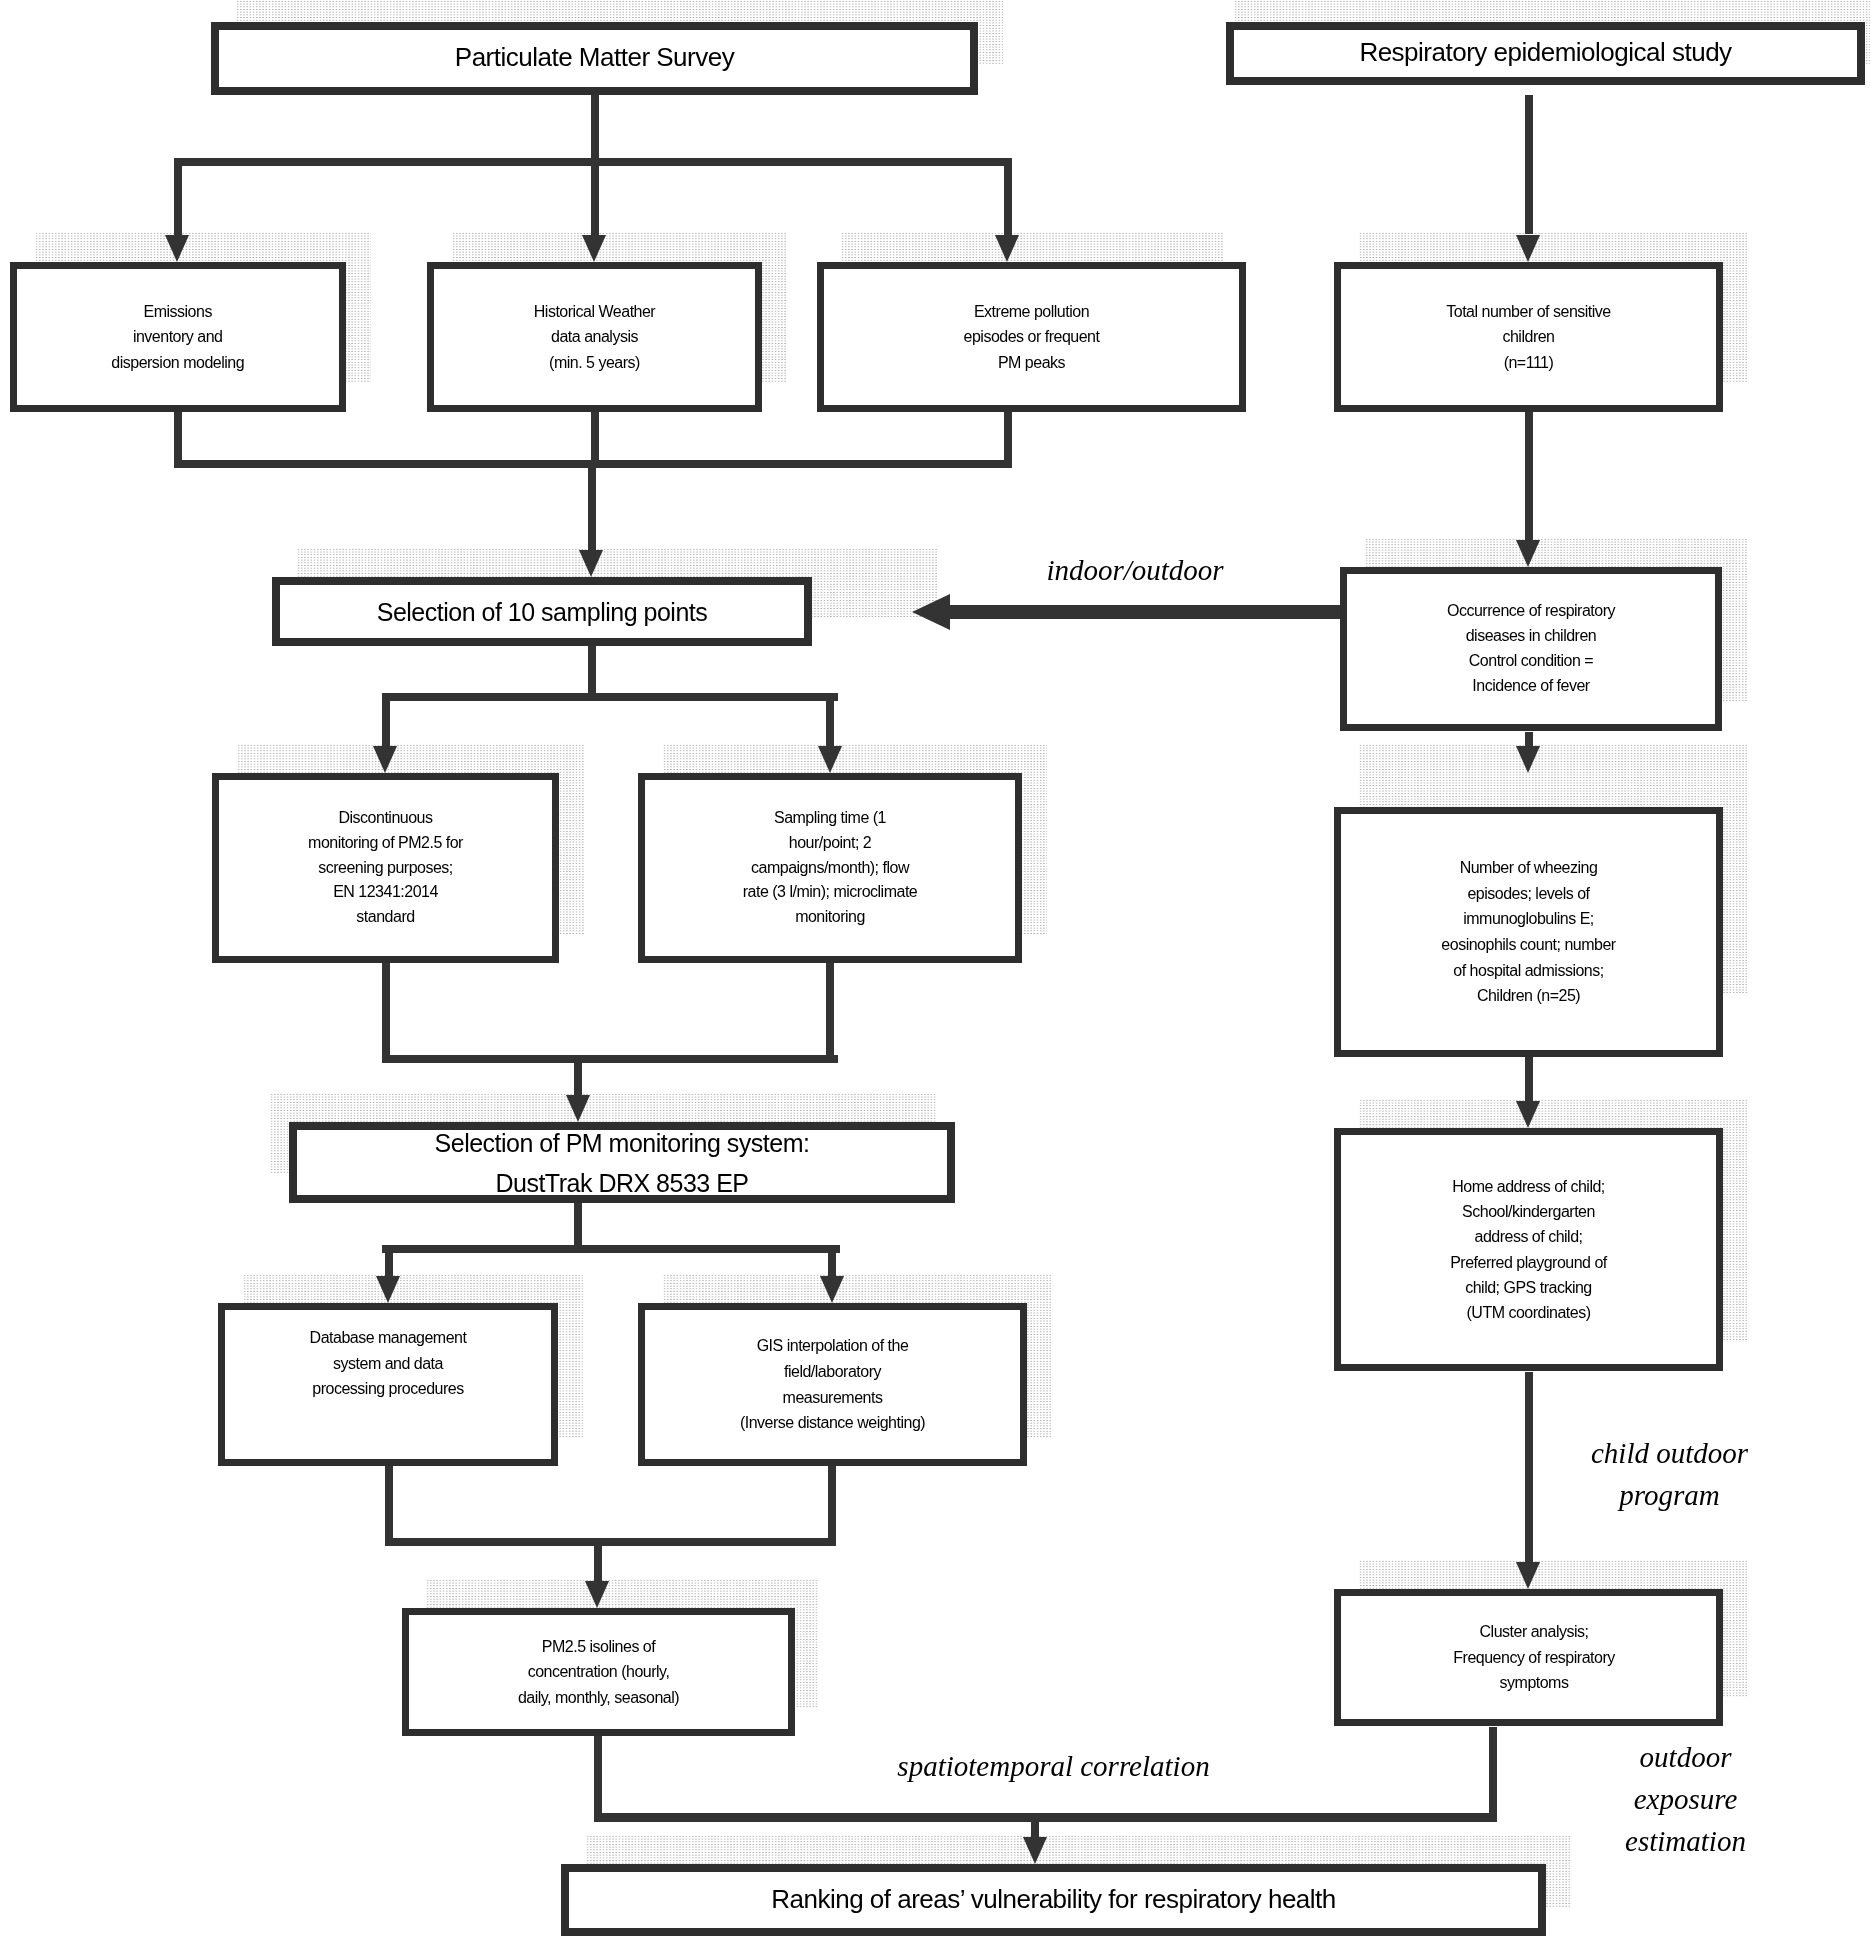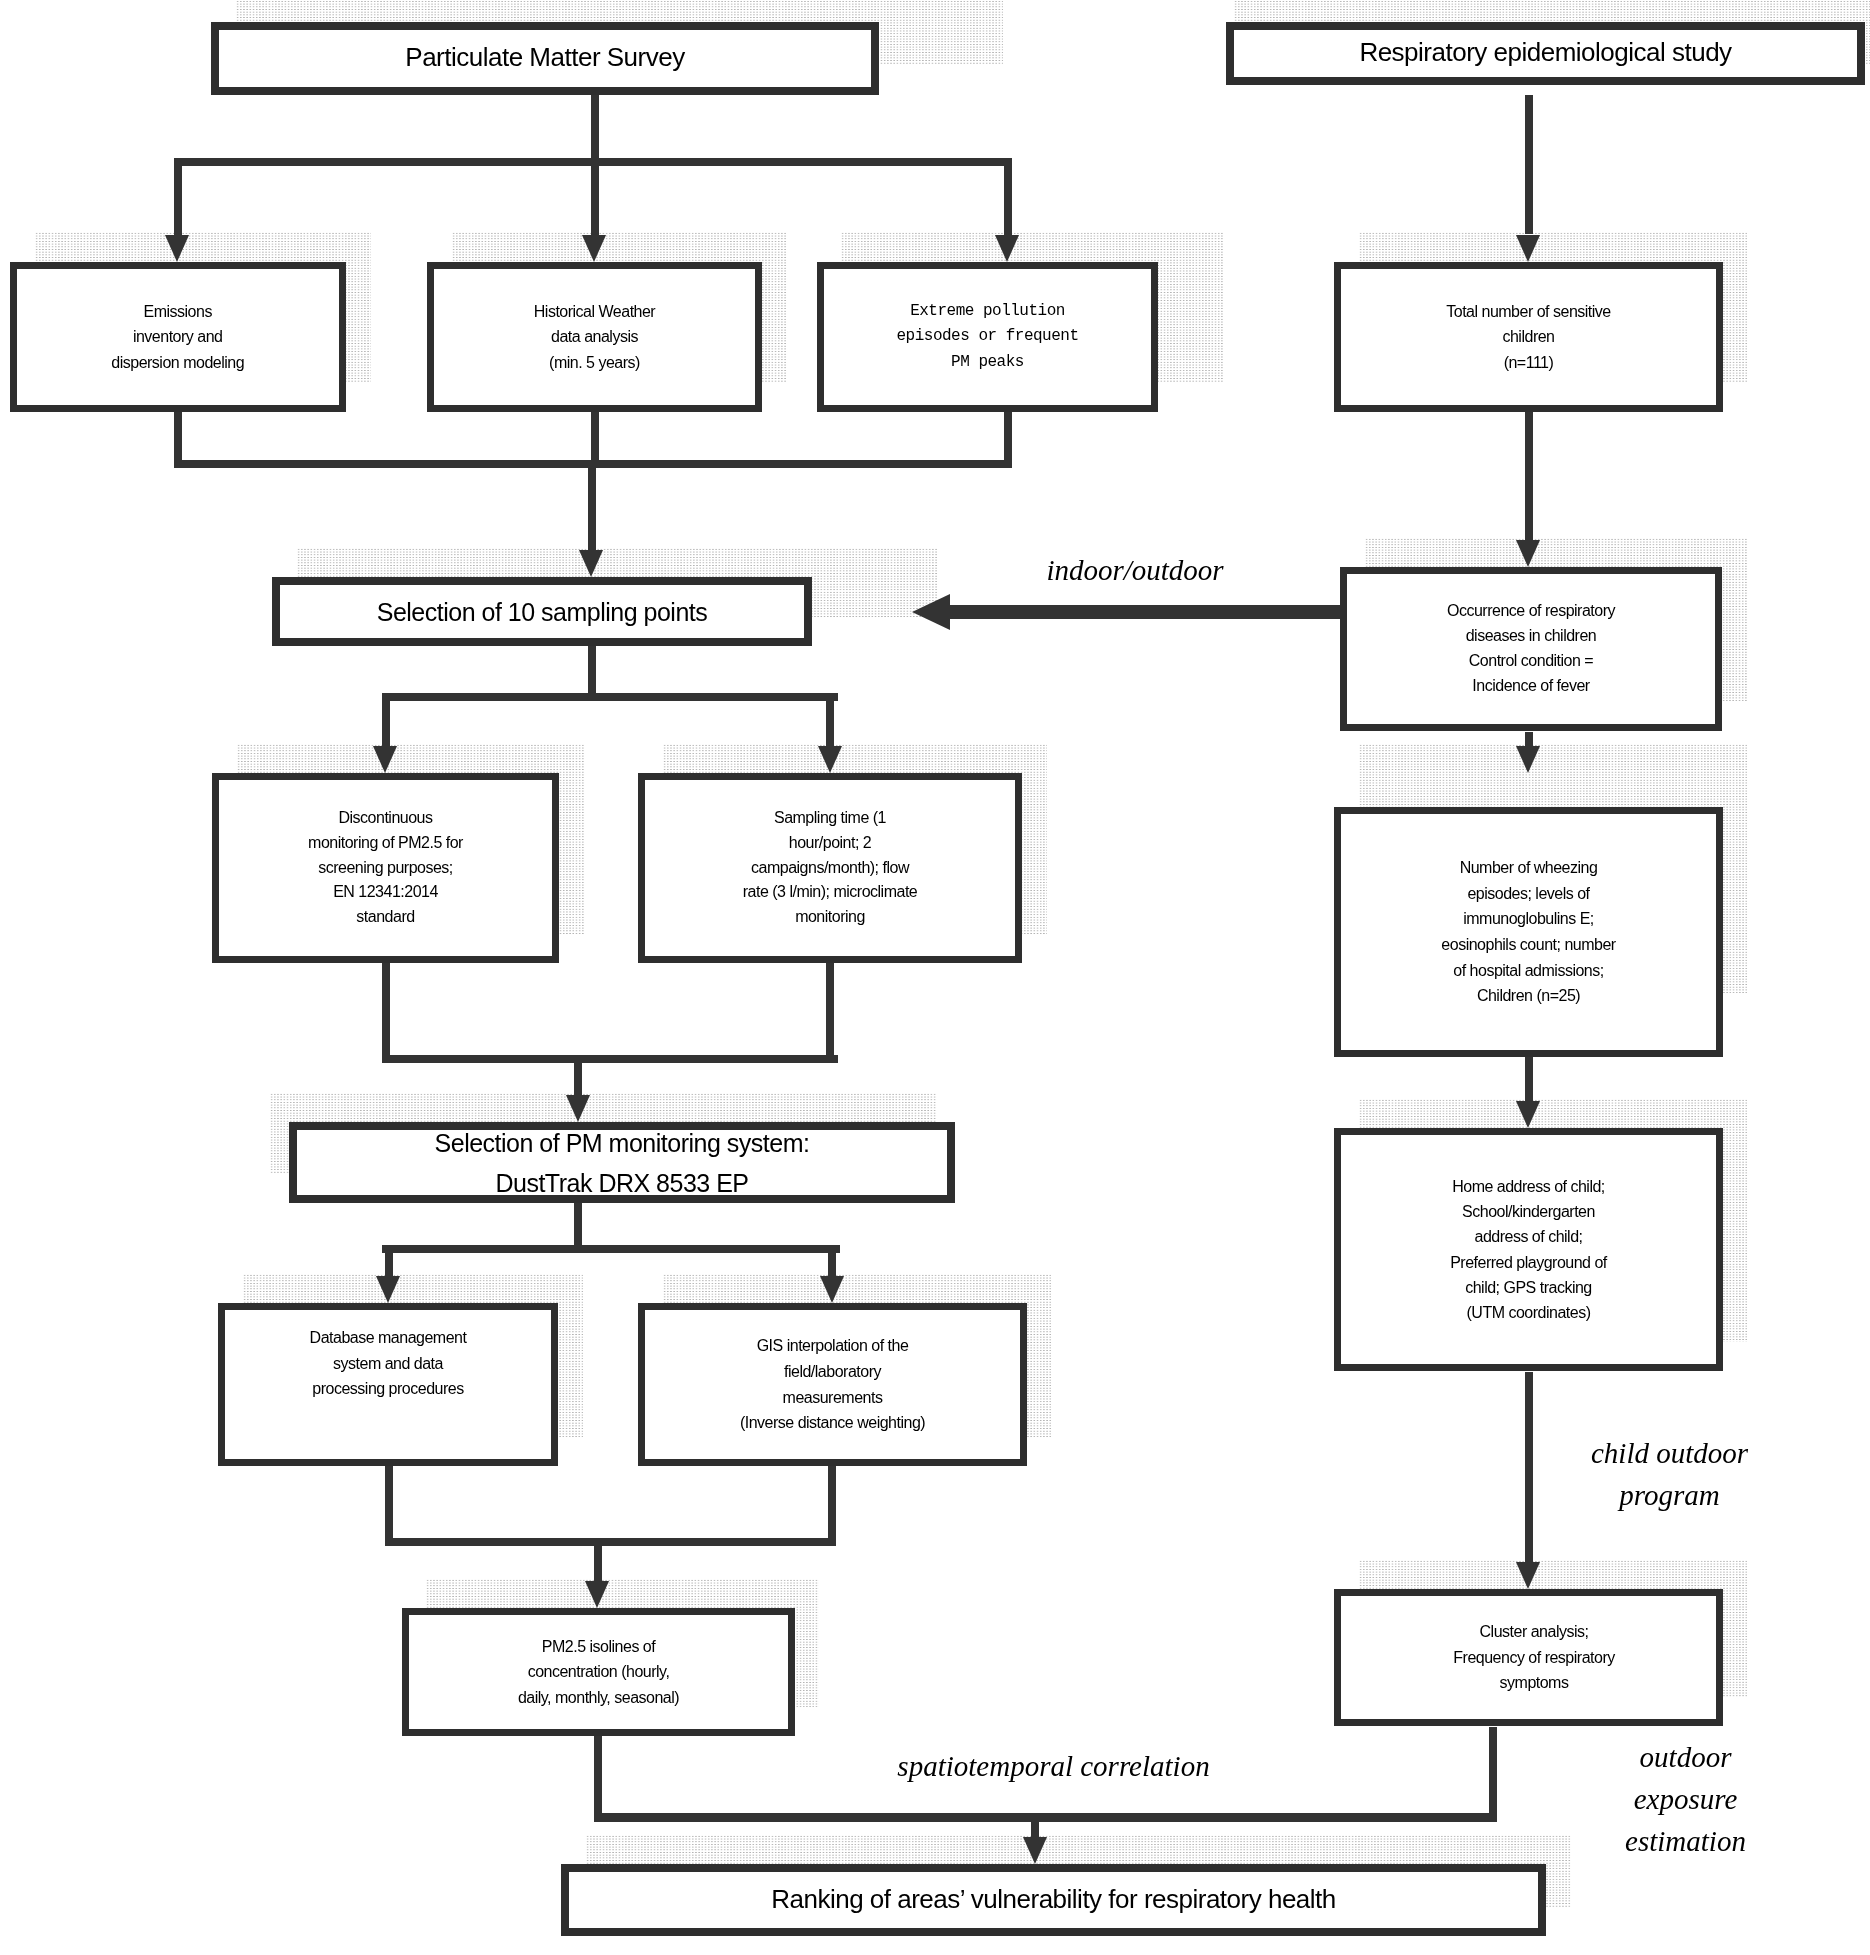--- a/index.html
+++ b/index.html
@@ -40,30 +40,30 @@
     <div class="shadow" style="left: 237px; top: 744px; width: 347px; height: 190px;"></div>
     <div class="shadow" style="left: 1365px; top: 538px; width: 382px; height: 164px;"></div>
     <div class="shadow" style="left: 297px; top: 548px; width: 640px; height: 69px;"></div>
     <div class="shadow" style="left: 1359px; top: 232px; width: 389px; height: 150px;"></div>
     <div class="shadow" style="left: 841px; top: 232px; width: 383px; height: 150px;"></div>
     <div class="shadow" style="left: 452px; top: 232px; width: 335px; height: 150px;"></div>
     <div class="shadow" style="left: 35px; top: 232px; width: 336px; height: 150px;"></div>
     <div class="shadow" style="left: 1234px; top: -7.6px; width: 639px; height: 73px;"></div>
     <div class="shadow" style="left: 236px; top: -7.6px; width: 767px; height: 73px;"></div>
 
-  <div class="node thick" style="left:211px;top:21.6px;width:668px;height:73px;">Particulate Matter Survey</div>
+  <div class="node thick" style="left:211px;top:21.6px;width:767px;height:73px;">Particulate Matter Survey</div>
   <div class="node thick" style="left:1226px;top:21.6px;width:639px;height:63px;">Respiratory epidemiological study</div>
 
   <div class="node" style="left:9.7px;top:262px;width:336px;height:150px;">Emissions
 inventory and
 dispersion modeling</div>
   <div class="node" style="left:427px;top:262px;width:335px;height:150px;">Historical Weather
 data analysis
 (min. 5 years)</div>
-  <div class="node" style="left:817px;top:262px;width:341px;height:150px;font-family:Liberation Mono, monospace;">Extreme pollution
+  <div class="node" style="left:817px;top:262px;width:429px;height:150px;">Extreme pollution
 episodes or frequent
 PM peaks</div>
   <div class="node" style="left:1334px;top:262px;width:389px;height:150px;">Total number of sensitive
 children
 (n=111)</div>
 
   <div class="node thick" style="left:272px;top:577px;width:540px;height:69px;font-size:25px;">Selection of 10 sampling points</div>
   <div class="node" style="left:1340px;top:567px;width:382px;height:164px;line-height:1.55;">Occurrence of respiratory
 diseases in children
 Control condition =

